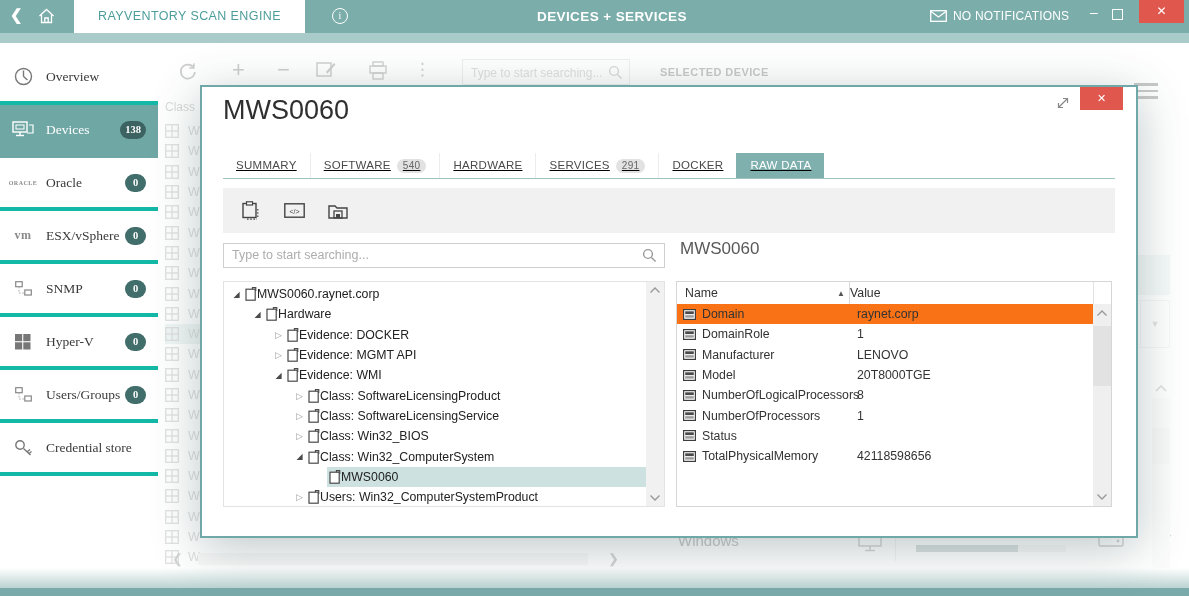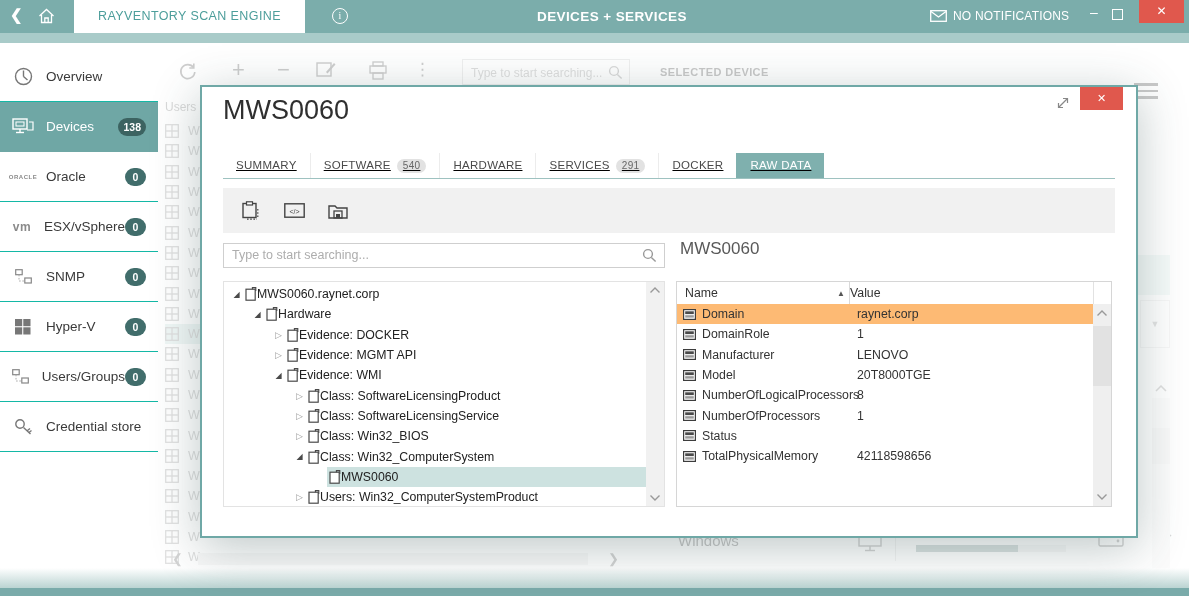--- a/index.html
+++ b/index.html
@@ -17,21 +17,21 @@
   .tb-title{position:absolute;left:537px;top:0;line-height:33px;color:#fff;font-weight:bold;font-size:13.5px;letter-spacing:.4px;}
   .tb-mail{position:absolute;left:930px;top:10px;}
   .tb-notif{position:absolute;left:953px;top:0;line-height:33px;color:#fff;font-size:12px;letter-spacing:.2px;}
   .tb-min{position:absolute;left:1090px;top:4px;color:#fff;font-size:14px;}
   .tb-max{position:absolute;left:1112px;top:9px;width:9px;height:9px;border:1.4px solid #fff;}
   .tb-close{position:absolute;left:1139px;top:0;width:45px;height:23px;background:#e0584d;color:#fff;
     font-size:12px;text-align:center;line-height:23px;}
   .substrip{position:absolute;left:0;top:33px;width:1189px;height:10px;background:#a9cbc9;z-index:19;}
   
   .sidebar{position:absolute;left:0;top:43px;width:158px;height:553px;background:#fff;z-index:6;}
-  .sb-item{position:relative;height:49px;border-bottom:1px solid #14b8a6;display:flex;align-items:center;}
+  .sb-item{position:relative;height:49px;border-bottom:4px solid #14b8a6;display:flex;align-items:center;font-family:Liberation Serif, serif;}
   .sb-item:first-child{margin-top:8px;border-top:1px solid transparent;}
   .sb-icon{width:46px;display:flex;justify-content:center;align-items:center;color:#777;}
   .sb-label{font-size:13.5px;color:#3a3a3a;flex:1;}
   .sb-badge{margin-right:12px;min-width:11px;padding:0 5px;height:18px;border-radius:10px;background:#416d6b;
     color:#fff;font-size:10.5px;line-height:18px;text-align:center;font-weight:bold;}
   .sb-item.active{background:#6fa7a5;border-bottom-color:#6fa7a5;}
   .sb-item.active .sb-label{color:#fff;}
   .sb-item.active .sb-icon{color:#fff;}
   .sb-item.active .sb-badge{background:#3c6361;}
   .logo-text{font-size:6px;letter-spacing:.5px;color:#8a8a8a;font-weight:bold;}
@@ -110,21 +110,21 @@
   .d-title{position:absolute;left:478px;top:152px;font-size:17px;color:#595959;}
   .d-table{position:absolute;left:474px;top:194px;width:436px;height:226px;border:1px solid #d6d6d6;
     box-sizing:border-box;overflow:hidden;}
   .d-head{display:flex;height:22px;border-bottom:1px solid #c4c4c4;align-items:center;font-size:12.3px;color:#333;}
   .d-head .c1{width:172px;padding-left:8px;box-sizing:border-box;display:flex;align-items:center;}
   .d-head .c1 .sort{margin-left:auto;margin-right:4px;font-size:8px;color:#555;}
   .d-head .c2{flex:1;border-left:1px solid #d9d9d9;padding-left:0;height:100%;line-height:22px;}
   .d-head .csp{width:17px;height:100%;border-left:1px solid #e2e2e2;}
   .d-rows{position:absolute;left:0;top:22px;right:18px;}
   .d-row{height:20.3px;display:flex;align-items:center;font-size:12.3px;color:#333;}
-  .d-row.sel{background:#fdba74;}
+  .d-row.sel{background:#f97316;}
   .d-row .c1{width:172px;padding-left:6px;box-sizing:border-box;display:flex;align-items:center;gap:6px;}
   .d-row .c2{flex:1;padding-left:8px;}
   .d-vscroll{position:absolute;right:0;top:22px;bottom:0;width:18px;background:#efefef;}
   .d-vscroll .chev{position:absolute;left:3px;}
   .d-vscroll .chev.up{top:5px;} .d-vscroll .chev.dn{bottom:5px;}
   .d-vscroll .thumb{position:absolute;left:0;top:22px;width:18px;height:60px;background:#e2e2e2;}
   svg{display:block;}
 </style>
 </head>
 <body>
@@ -274,21 +274,21 @@
           </span>
         </div>
         <div class="sel-label">SELECTED DEVICE</div>
         <div class="sel-name">MWS0060</div>
         <div class="burger">
             <div></div>
             <div></div>
             <div></div>
           </div>
       </div>
-      <div class="type-hdr">Users</div>
+      <div class="type-hdr">Class</div>
       <div class="bgrows" id="bg-rows">
           <div class="bgrow">
             <span>
               <svg width="14" height="14" viewBox="0 0 14 14">
                 <rect x="0.7" y="0.7" width="12.6" height="12.6" fill="none" stroke="#999" stroke-width="1.2"></rect>
                 <line x1="7" y1="1" x2="7" y2="13" stroke="#999" stroke-width="1.2"></line>
                 <line x1="1" y1="7" x2="13" y2="7" stroke="#999" stroke-width="1.2"></line>
               </svg>
             </span>
             <span class="w">W</span>

